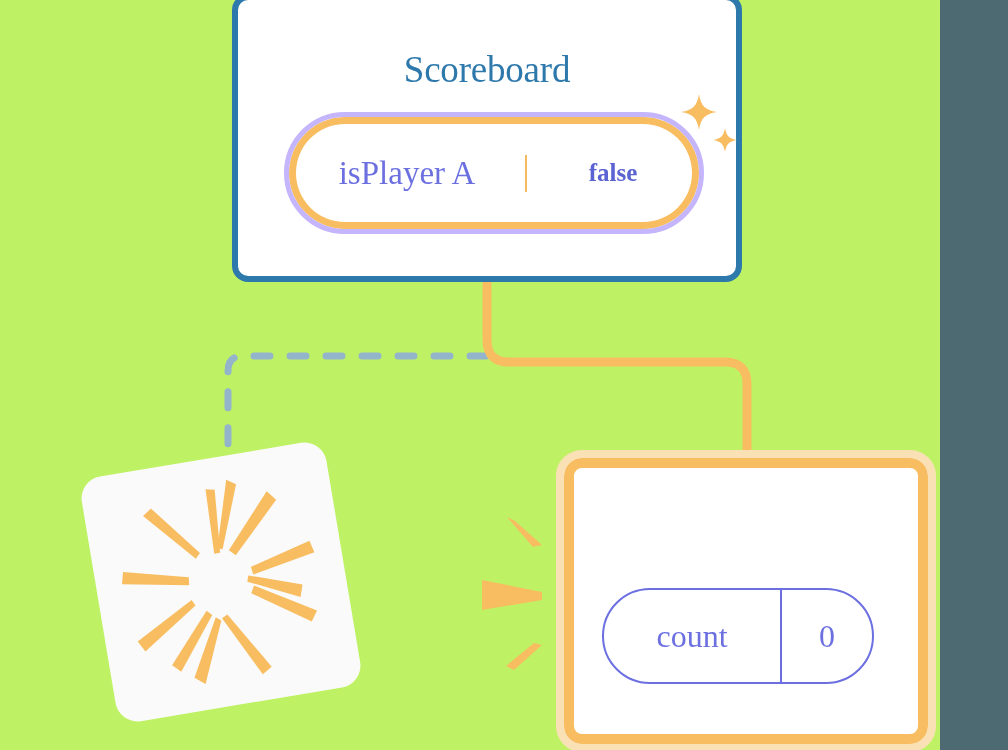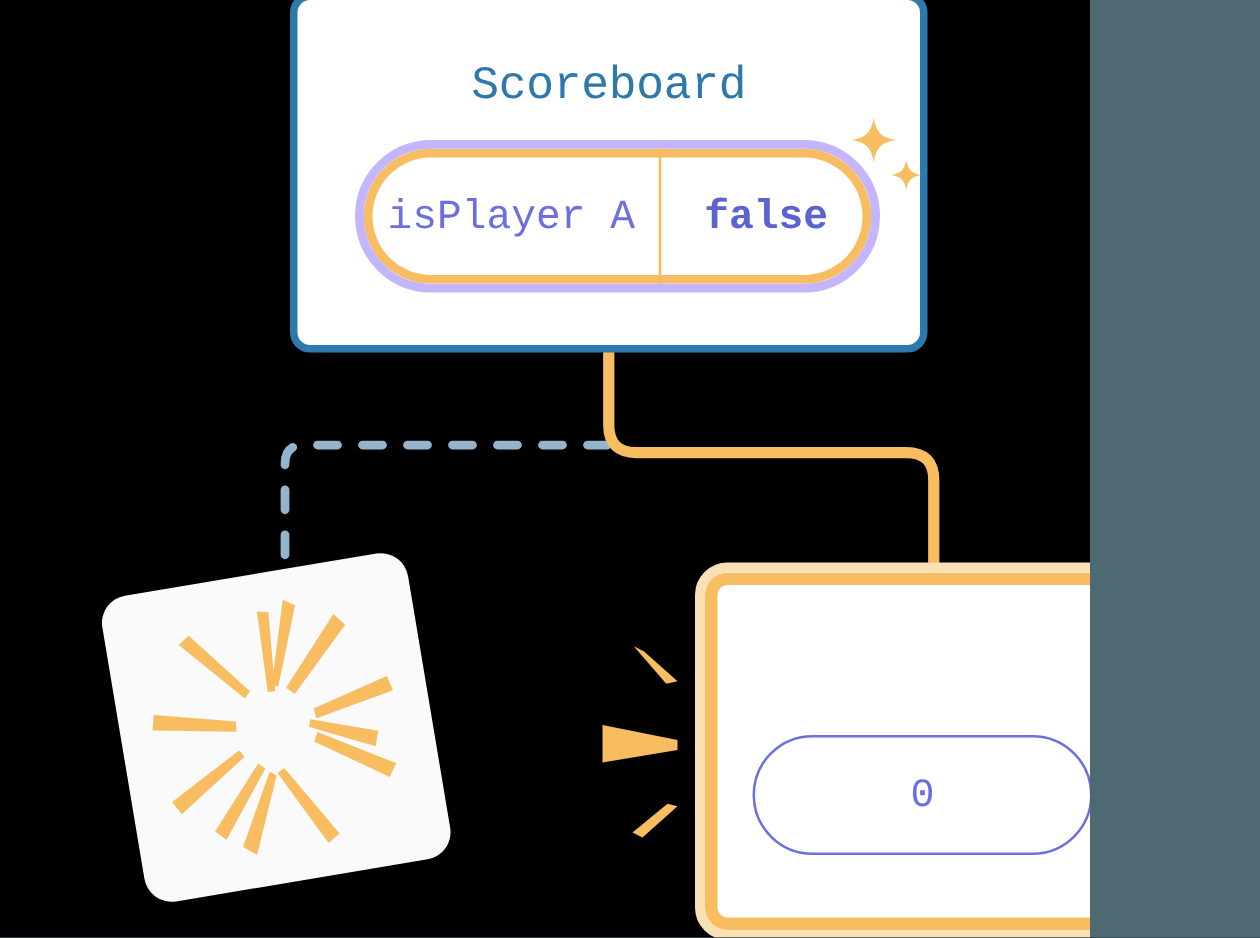--- a/index.html
+++ b/index.html
@@ -2,25 +2,25 @@
 <html><head>
 <meta charset="utf-8">
 <style>
   html, body {
     margin: 0;
     padding: 0;
     background: #4d6a72;
   }
   #stage {
     position: relative;
-    width: 872px;
+    width: 940px;
     height: 750px;
-    background: #000000;
+    background: #bef264;
     overflow: hidden;
-    font-family: Liberation Mono, monospace;
+    font-family: Liberation Serif, serif;
   }
   .layer-svg {
     position: absolute;
     left: 0;
     top: 0;
     width: 1008px;
     height: 750px;
     overflow: visible;
   }
 
@@ -63,32 +63,33 @@
     box-sizing: border-box;
   }
 
   
   #scoreboard-pill {
     left: 46px;
     top: 112px;
     width: 420px;
     height: 122px;
     border-radius: 61px;
-    border: 7px solid #c4b5fd;
+    border: 5px solid #c4b5fd;
     box-shadow: inset 0 0 0 7px #f8bd61;
+    align-items: center;
   }
   #scoreboard-pill .cell-key {
     flex: 0 0 238px;
     border-right: 2px solid #f5ba5d;
     font-size: 33px;
     color: #6b6fe0;
   }
   #scoreboard-pill .cell-val {
     flex: 1 1 auto;
-    font-size: 33px;
+    font-size: 25px;
     font-weight: bold;
     color: #5b63d3;
   }
 
   
   #sparkles {
     position: absolute;
     left: 676px;
     top: 92px;
     width: 70px;
@@ -242,17 +243,18 @@
   <svg id="sparkles" viewBox="0 0 70 70">
     <g fill="#f8bd61">
       <path d="M23 2 C25 14 29 18 41 20 C29 22 25 26 23 38 C21 26 17 22 5 20 C17 18 21 14 23 2 Z"></path>
       <path d="M49 36 C50.5 44 53 46.5 61 48 C53 49.5 50.5 52 49 60 C47.5 52 45 49.5 37 48 C45 46.5 47.5 44 49 36 Z"></path>
     </g>
   </svg>
 
   <div id="counter-card">
 
     <div id="counter-pill" class="pill">
+      <div class="cell cell-key">count</div>
       <div class="cell cell-val">0</div>
     </div>
   </div>
 
 </div>
 
 </body></html>

